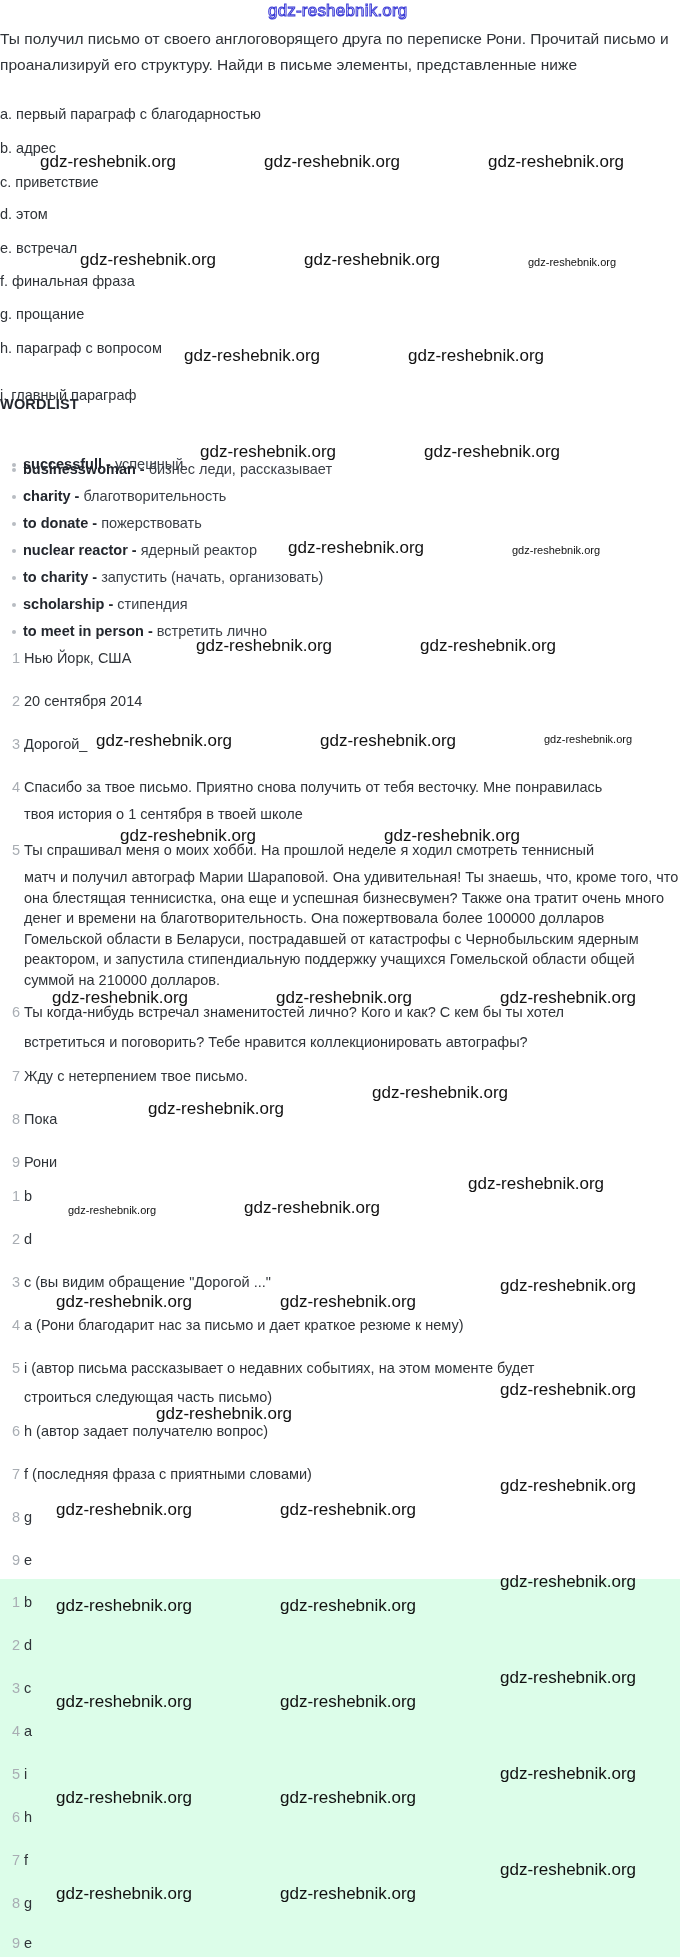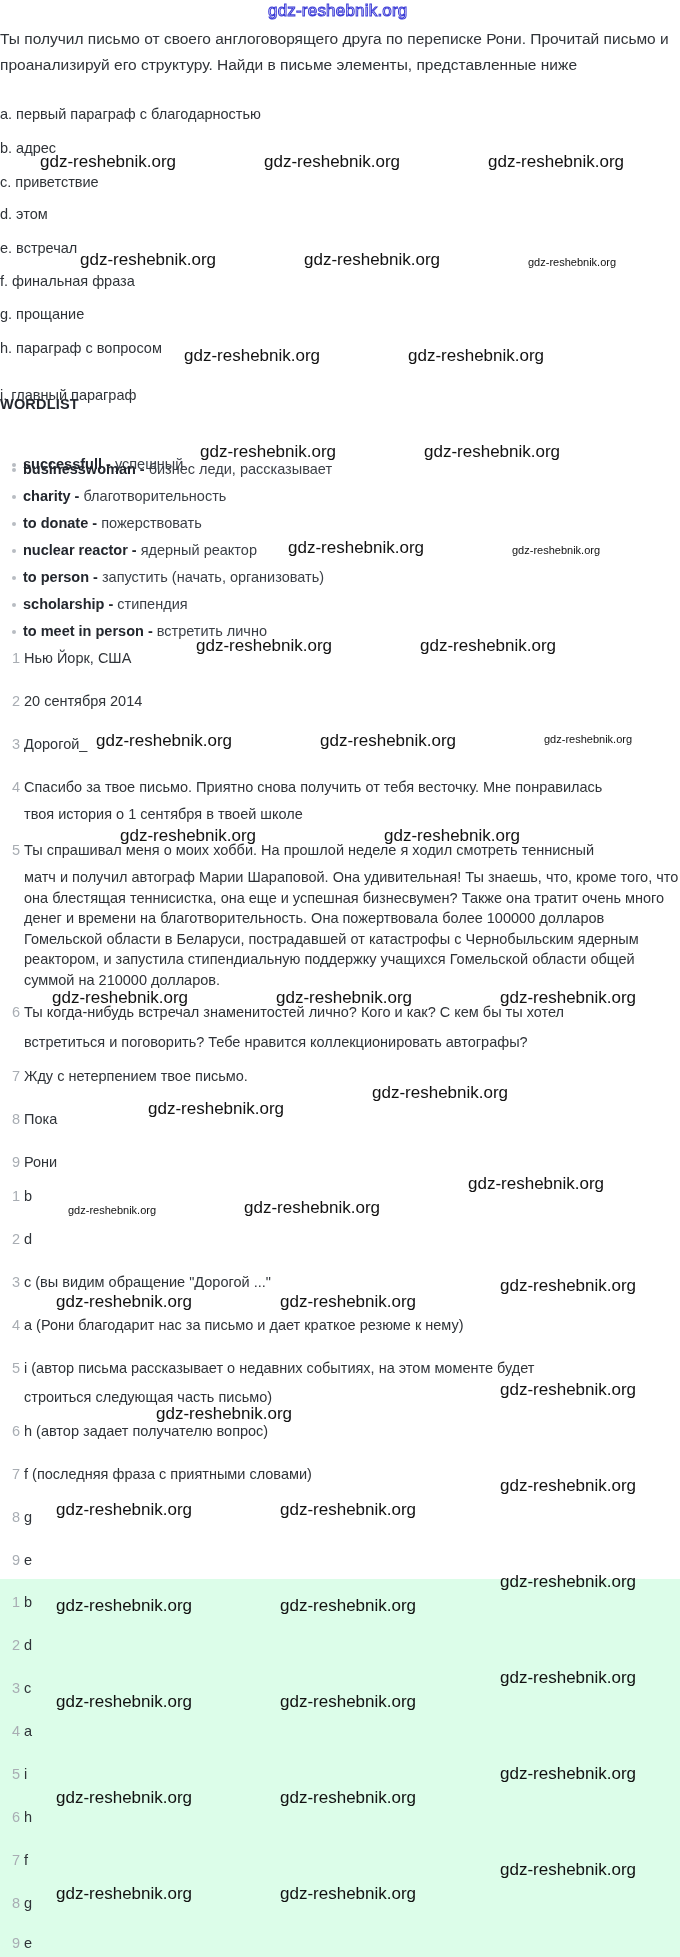--- a/index.html
+++ b/index.html
@@ -40,21 +40,21 @@
 <div class="abs opt" style="top:340px">h. параграф с вопросом</div>
 <div class="abs opt" style="top:387px">i. главный параграф</div>
 
 <div class="abs wl-title">WORDLIST</div>
 
 <div class="abs wl-item" style="top:456px"><span class="bullet"></span><b>successfull</b><b> - </b><span>успешный</span></div>
 <div class="abs wl-item" style="top:461px"><span class="bullet"></span><b>businesswoman</b><b> - </b><span>бизнес леди, рассказывает</span></div>
 <div class="abs wl-item" style="top:488px"><span class="bullet"></span><b>charity</b><b> - </b><span>благотворительность</span></div>
 <div class="abs wl-item" style="top:515px"><span class="bullet"></span><b>to donate</b><b> - </b><span>пожерствовать</span></div>
 <div class="abs wl-item" style="top:542px"><span class="bullet"></span><b>nuclear reactor</b><b> - </b><span>ядерный реактор</span></div>
-<div class="abs wl-item" style="top:569px"><span class="bullet"></span><b>to person</b><b> - </b><span>запустить (начать, организовать)</span></div>
+<div class="abs wl-item" style="top:569px"><span class="bullet"></span><b>to charity</b><b> - </b><span>запустить (начать, организовать)</span></div>
 <div class="abs wl-item" style="top:596px"><span class="bullet"></span><b>scholarship</b><b> - </b><span>стипендия</span></div>
 <div class="abs wl-item" style="top:623px"><span class="bullet"></span><b>to meet in person</b><b> - </b><span>встретить лично</span></div>
 
 <div>
     <span class="num" style="top:650px">1</span>
     <span class="ln" style="top:650px">Нью Йорк, США</span>
   </div>
 <div>
     <span class="num" style="top:693px">2</span>
     <span class="ln" style="top:693px">20 сентября 2014</span>

